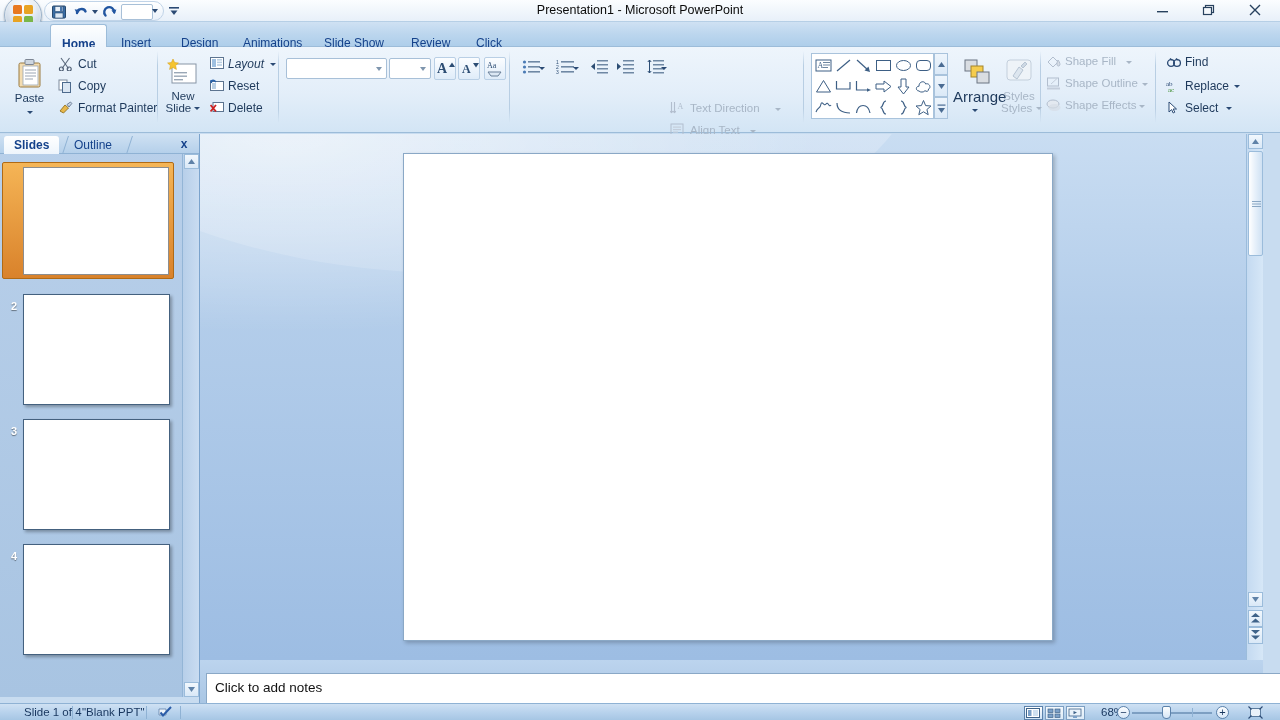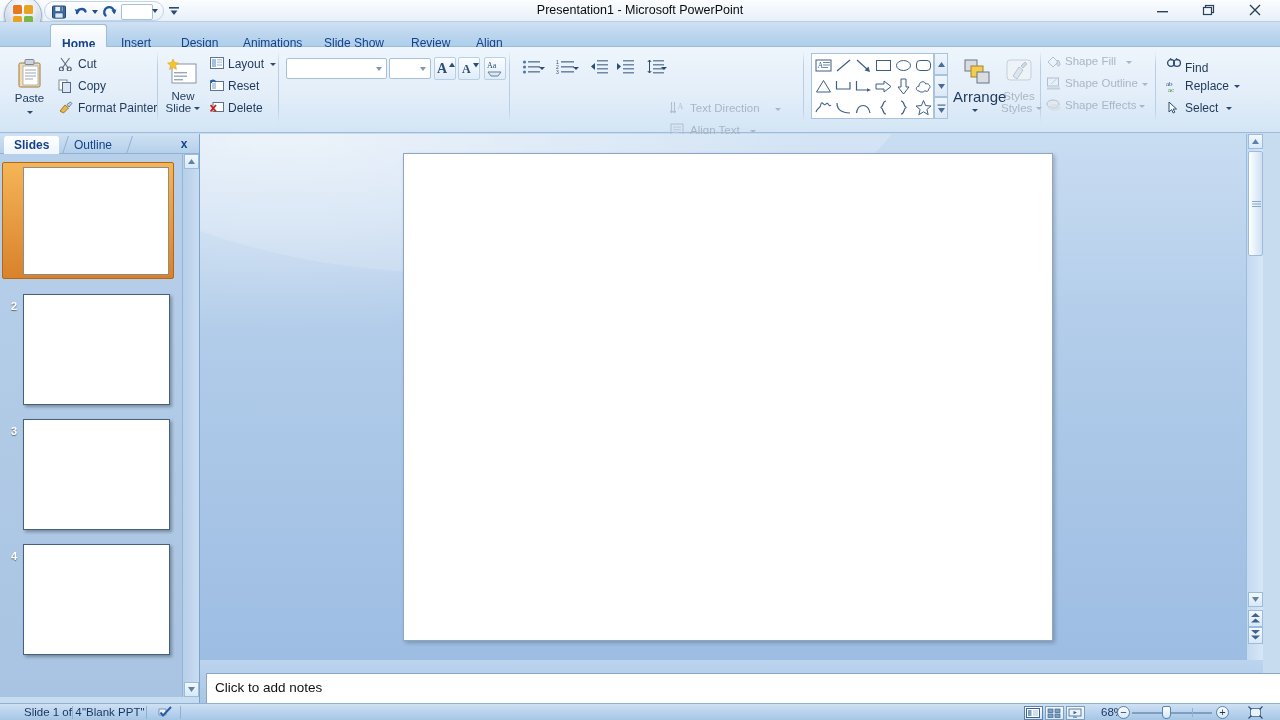--- a/index.html
+++ b/index.html
@@ -308,21 +308,21 @@
     </div>
   </div>
 
   <div class="tabstrip">
     <div class="tab active" style="left:50px;">Home</div>
     <div class="tab" style="left:110px;">Insert</div>
     <div class="tab" style="left:170px;">Design</div>
     <div class="tab" style="left:232px;">Animations</div>
     <div class="tab" style="left:313px;">Slide Show</div>
     <div class="tab" style="left:400px;">Review</div>
-    <div class="tab" style="left:465px;">Align</div>
+    <div class="tab" style="left:465px;">Click</div>
   </div>
 
   <div class="ribbon">
 
     <div class="grp-sep" style="left:157px;top:4px;"></div>
     <div class="grp-sep" style="left:278px;top:4px;"></div>
     <div class="grp-sep" style="left:509px;top:4px;"></div>
     <div class="grp-sep" style="left:803px;top:4px;"></div>
     <div class="grp-sep" style="left:1040px;top:4px;"></div>
     <div class="grp-sep" style="left:1155px;top:4px;"></div>
@@ -383,21 +383,21 @@
     </div>
 
     <div class="ibtn" style="left:207px;top:7px;width:66px;height:18px;text-align:left;">
       <svg width="14" height="13" viewBox="0 0 14 13" style="position:absolute;left:2px;top:2px;">
         <rect x="0.5" y="0.5" width="13" height="11" fill="#fff" stroke="#5c7490"></rect>
         <rect x="2" y="2" width="4" height="8" fill="#9fc0e0"></rect>
         <rect x="7" y="2" width="5" height="1.6" fill="#b9cfe3"></rect>
         <rect x="7" y="4.6" width="5" height="1.6" fill="#b9cfe3"></rect>
         <rect x="7" y="7.2" width="5" height="1.6" fill="#b9cfe3"></rect>
       </svg>
-      <span class="lbl" style="position:absolute;left:20px;top:2px;">Layout</span>
+      <span class="lbl" style="position:absolute;left:20px;top:2px;font-style:italic;">Layout</span>
       <span class="caret" style="position:absolute;left:62px;top:8px;"></span>
     </div>
 
     <div class="ibtn" style="left:207px;top:29px;width:66px;height:18px;text-align:left;">
       <svg width="14" height="13" viewBox="0 0 14 13" style="position:absolute;left:2px;top:2px;">
         <rect x="0.5" y="2.5" width="13" height="9" fill="#fff" stroke="#5c7490"></rect>
         <rect x="2" y="4" width="4" height="6" fill="#b9cfe3"></rect>
         <path d="M6 3 C3 -0.5 0.5 2 1.5 4" stroke="#2a63ab" stroke-width="1.4" fill="none"></path>
         <path d="M0 1 L3.4 1.4 L1.5 4.2 Z" fill="#2a63ab"></path>
       </svg>
@@ -796,21 +796,21 @@
       <span class="lbl" style="position:absolute;left:19px;top:2px;">Shape Effects</span>
       <span class="caret dis" style="position:absolute;left:93px;top:8px;"></span>
     </div>
 
     <div class="ibtn" style="left:1163px;top:7px;width:74px;height:18px;text-align:left;">
       <svg width="15" height="14" viewBox="0 0 15 14" style="position:absolute;left:2px;top:2px;">
         <circle cx="5" cy="6" r="3.4" fill="none" stroke="#2b4a74" stroke-width="1.3"></circle>
         <circle cx="11" cy="6" r="3.4" fill="none" stroke="#2b4a74" stroke-width="1.3"></circle>
         <path d="M4 1.5 L6 3 M10 1.5 L12 3" stroke="#2b4a74" stroke-width="1.2"></path>
       </svg>
-      <span class="lbl" style="position:absolute;left:21px;top:6px;">Find</span>
+      <span class="lbl" style="position:absolute;left:21px;top:0;">Find</span>
     </div>
     <div class="ibtn" style="left:1163px;top:29px;width:74px;height:18px;text-align:left;">
       <svg width="15" height="14" viewBox="0 0 15 14" style="position:absolute;left:2px;top:2px;">
         <text x="0" y="7" font-family="Liberation Serif, serif" font-size="7" fill="#2b4a74">ab</text>
         <text x="2" y="13" font-family="Liberation Serif, serif" font-size="7" fill="#3c8c2f">ac</text>
       </svg>
       <span class="lbl" style="position:absolute;left:21px;top:2px;">Replace</span>
       <span class="caret" style="position:absolute;left:70px;top:8px;"></span>
     </div>
     <div class="ibtn" style="left:1163px;top:51px;width:74px;height:18px;text-align:left;">

